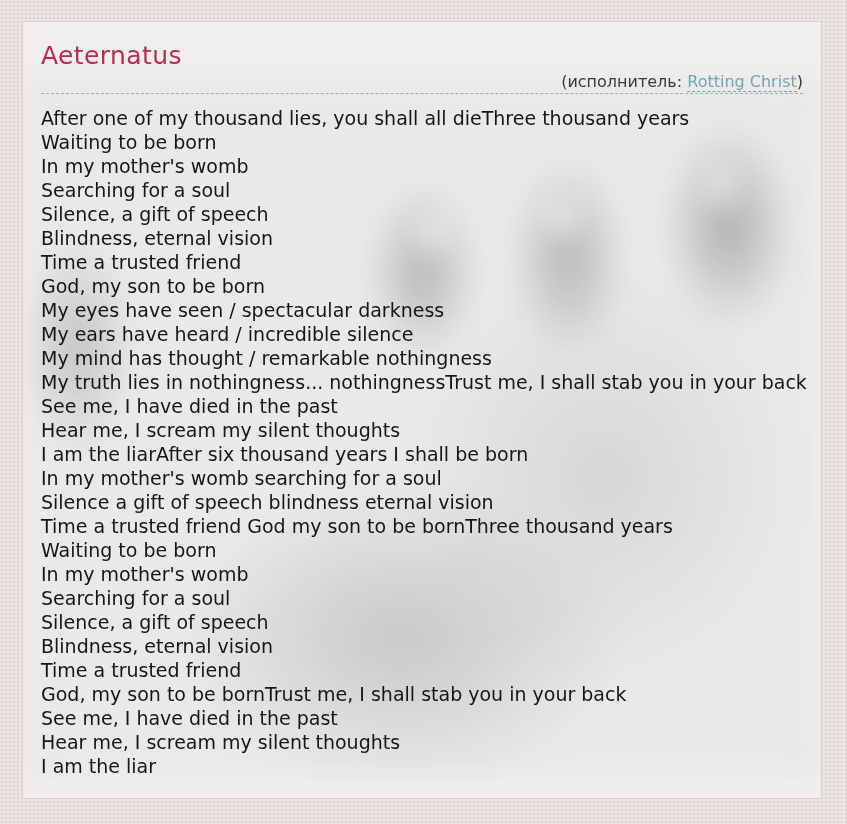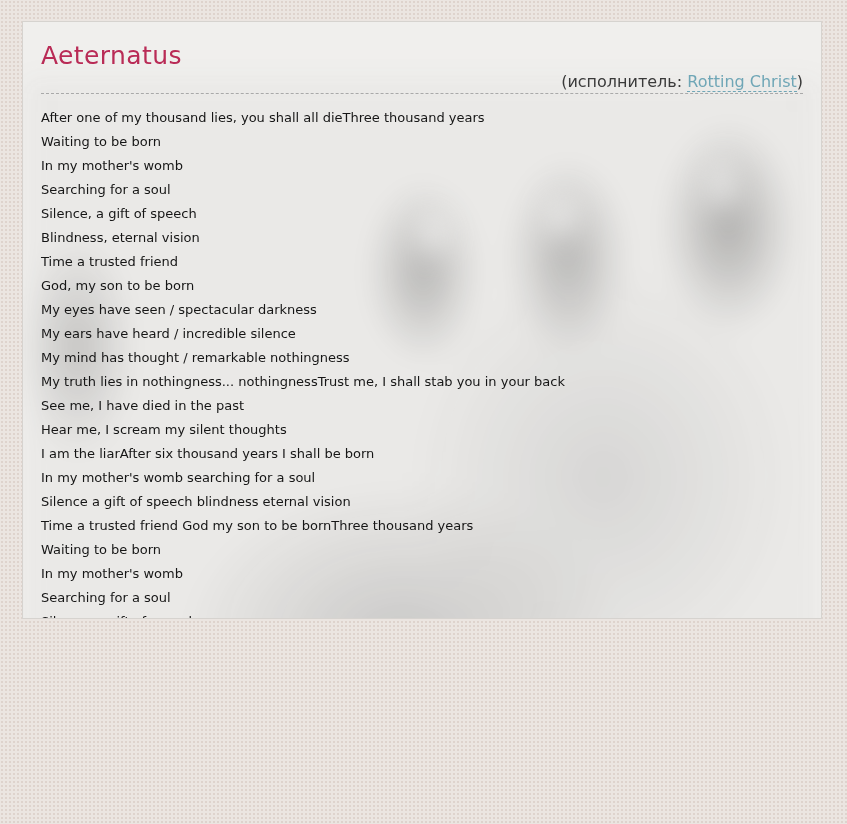--- a/index.html
+++ b/index.html
@@ -23,21 +23,21 @@
     background-color: var(--page-bg);
     background-image: radial-gradient(var(--page-dot) 1px, rgba(0,0,0,0) 1.2px);
     background-size: 4px 4px;
     overflow: hidden;
   }
   .panel {
     position: absolute;
     left: 22px;
     top: 21px;
     width: 800px;
-    height: 598px;
+    height: 778px;
     background: var(--panel-bg);
     border: 1px solid var(--panel-border);
     overflow: hidden;
   }
   
   .photo {
     position: absolute;
     left: 0;
     top: 55px;
     width: 100%;
@@ -83,21 +83,21 @@
     text-align: right;
   }
   .artist-link {
     color: var(--artist-link-color);
     text-decoration: none;
     border-bottom: 1px dashed var(--artist-link-color);
     cursor: pointer;
   }
   .lyrics {
     margin-top: 12px;
-    font-size: 13px;
+    font-size: 19px;
     line-height: 24px;
     color: var(--lyrics-text);
     white-space: pre;
   }
 </style>
 </head>
 <body>
 
 <div class="panel">
   <div class="photo"></div>

